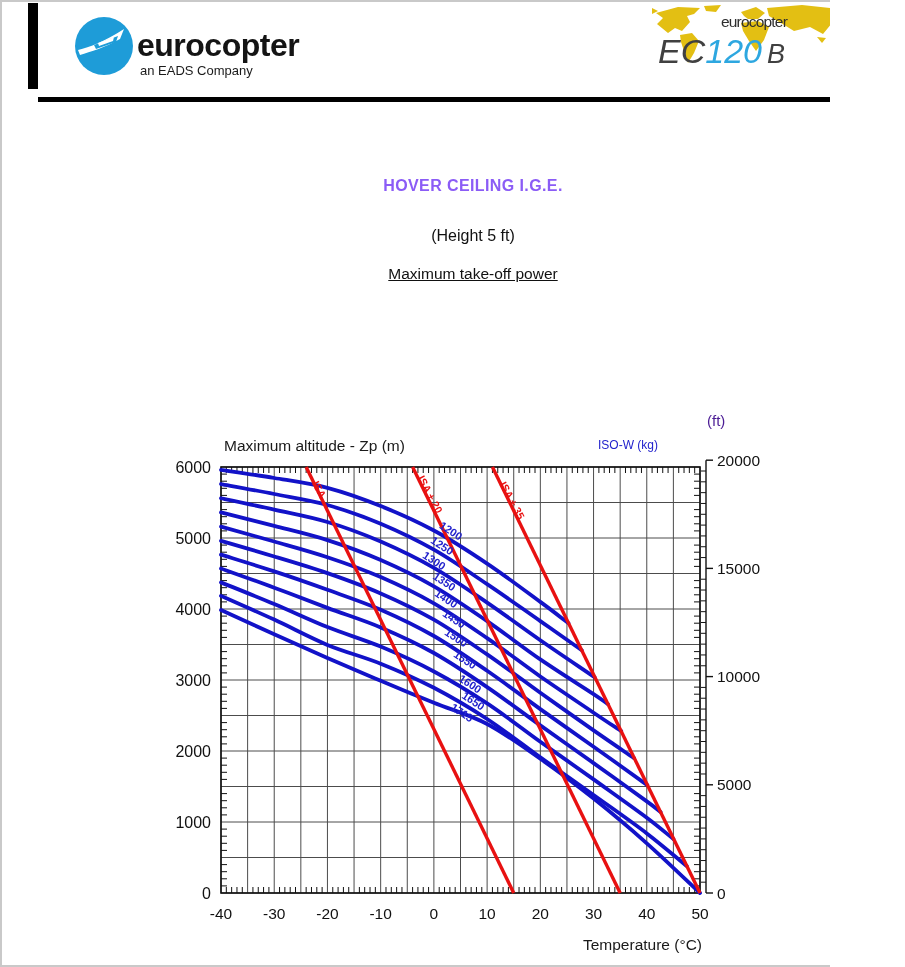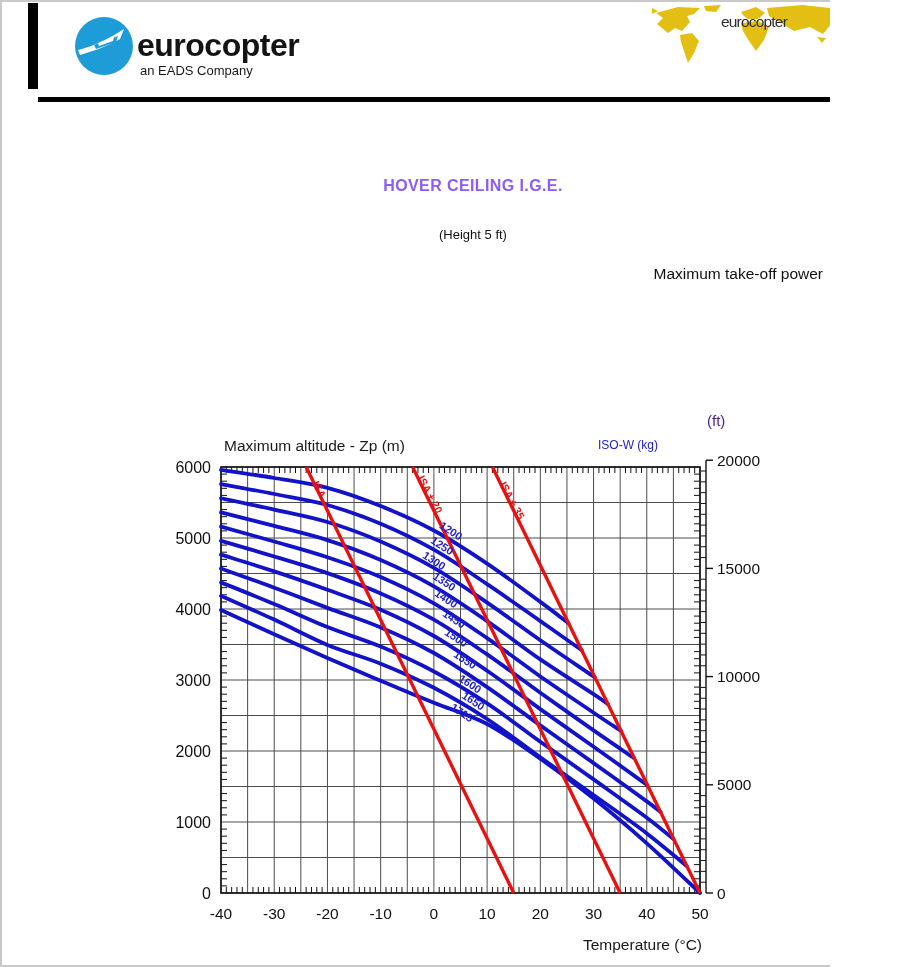--- a/index.html
+++ b/index.html
@@ -24,22 +24,22 @@
                font-size:15.5px;letter-spacing:-0.8px;color:#2e2e2e;}
   #model-line{position:absolute;left:658px;top:32px;font-style:italic;font-size:34px;
               color:#404040;white-space:nowrap;}
   #model-line .num{color:#2da7e0;}
   #model-line .suffix{font-size:27px;margin-left:5px;}
   #doc-type{position:absolute;left:600px;top:74px;width:270px;text-align:right;
             font-size:18px;font-weight:bold;font-style:italic;color:#111;}
 
   #title-main{position:absolute;left:123px;top:177px;width:700px;text-align:center;
               font-size:16px;font-weight:bold;letter-spacing:0.4px;}
-  #title-sub1{position:absolute;left:123px;top:227px;width:700px;text-align:center;font-size:13px;}
-  #title-sub2{position:absolute;left:123px;top:265px;width:700px;text-align:right;font-size:15.5px;}
+  #title-sub1{position:absolute;left:123px;top:227px;width:700px;text-align:center;font-size:16px;}
+  #title-sub2{position:absolute;left:123px;top:265px;width:700px;text-align:center;font-size:15.5px;text-decoration:underline;}
 
   #y-left-title{position:absolute;left:224px;top:437px;font-size:15.5px;color:#1a1a1a;}
   #legend-title{position:absolute;left:598px;top:438px;font-size:12px;}
   #y-right-title{position:absolute;left:707px;top:412px;font-size:15px;color:#4c1d95;}
   #x-title{position:absolute;left:480px;top:936px;width:222px;text-align:right;
            font-size:15.5px;color:#1a1a1a;}
 
   #chart-svg{position:absolute;left:0;top:0;width:905px;height:967px;}
   svg text{font-family:"Liberation Sans",sans-serif;}
 </style>
@@ -72,20 +72,21 @@
       <path d="M97,7 L112,2 L121,8 L114,14 L104,14 L100,11 Z"></path>
       <path d="M97,18 L114,16 L125,22 L120,35 L112,46 L105,36 L99,26 Z"></path>
       <path d="M123,3 L158,0 L196,4 L205,12 L188,18 L179,29 L166,22 L150,26 L137,18 L125,11 Z"></path>
       <path d="M173,32 L182,33 L178,38 Z"></path>
       <path d="M188,31 L195,33 L191,37 Z"></path>
       <path d="M188,42 L205,39 L211,47 L202,55 L190,52 Z"></path>
       <path d="M215,50 L220,52 L216,56 Z"></path>
     </g>
   </svg>
   <div id="brand-small">eurocopter</div>
+  <div id="model-line"><span>EC</span><span class="num">120</span><span class="suffix">B</span></div>
 
   <div id="header-rule"></div>
 
   <div id="title-main" style="color: #8b5cf6;">HOVER CEILING I.G.E.</div>
   <div id="title-sub1">(Height 5 ft)</div>
   <div id="title-sub2">Maximum take-off power</div>
 
   <div id="y-left-title">Maximum altitude - Zp (m)</div>
   <div id="legend-title" style="color: rgb(34, 34, 204);">ISO-W (kg)</div>
   <div id="y-right-title">(ft)</div>

